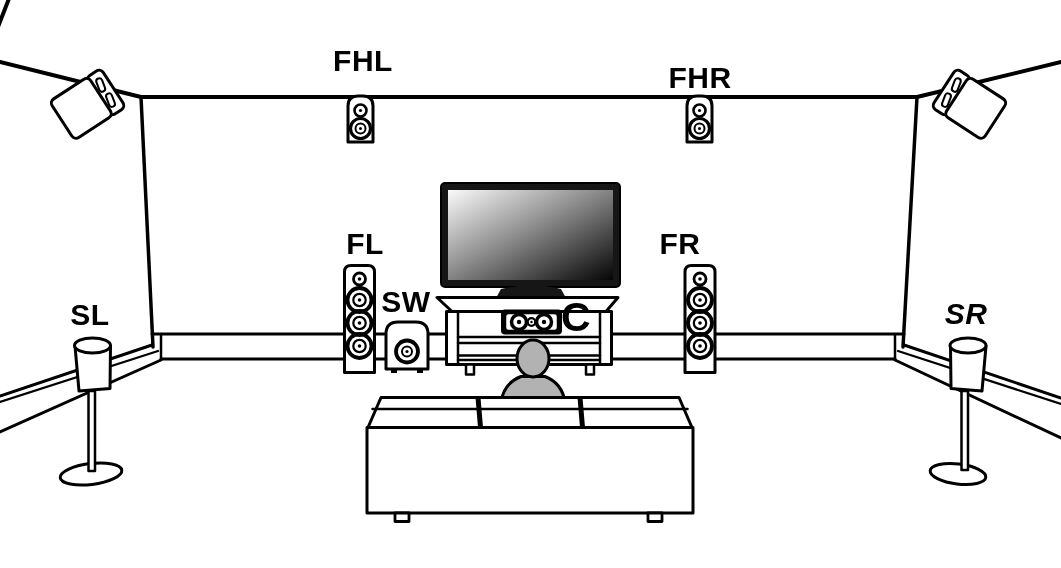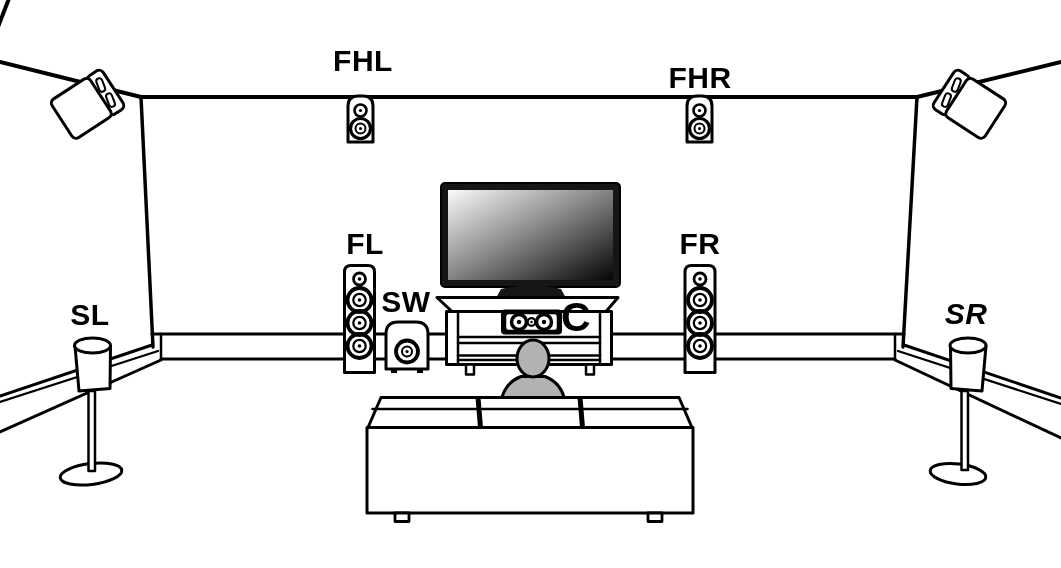--- a/index.html
+++ b/index.html
@@ -195,19 +195,19 @@
       <polygon points="577.5,397.5 582.5,397.5 585,427.5 580,427.5" fill="#000" stroke="none"></polygon>
       <rect x="367" y="427.5" width="326" height="85.5" fill="#fff" stroke-width="3"></rect>
       <rect x="395" y="513" width="14" height="8.5" fill="#fff" stroke-width="2.8"></rect>
       <rect x="648" y="513" width="14" height="8.5" fill="#fff" stroke-width="2.8"></rect>
     </g>
   </svg>
 
   <div class="label" style="left:363px;  top:61px;">FHL</div>
   <div class="label" style="left:700px;  top:78px;">FHR</div>
   <div class="label" style="left:365px;  top:244px;">FL</div>
-  <div class="label" style="left:700px;  top:244px;">FR</div>
+  <div class="label" style="left:680px;  top:244px;">FR</div>
   <div class="label" style="left:406px;  top:302px;">SW</div>
   <div class="label label--c" style="left:576px; top:317px;">C</div>
   <div class="label" style="left:90px;   top:315px;">SL</div>
   <div class="label" style="left:966px;  top:314px;font-style:italic;">SR</div>
 
 </div>
 
 </body></html>

